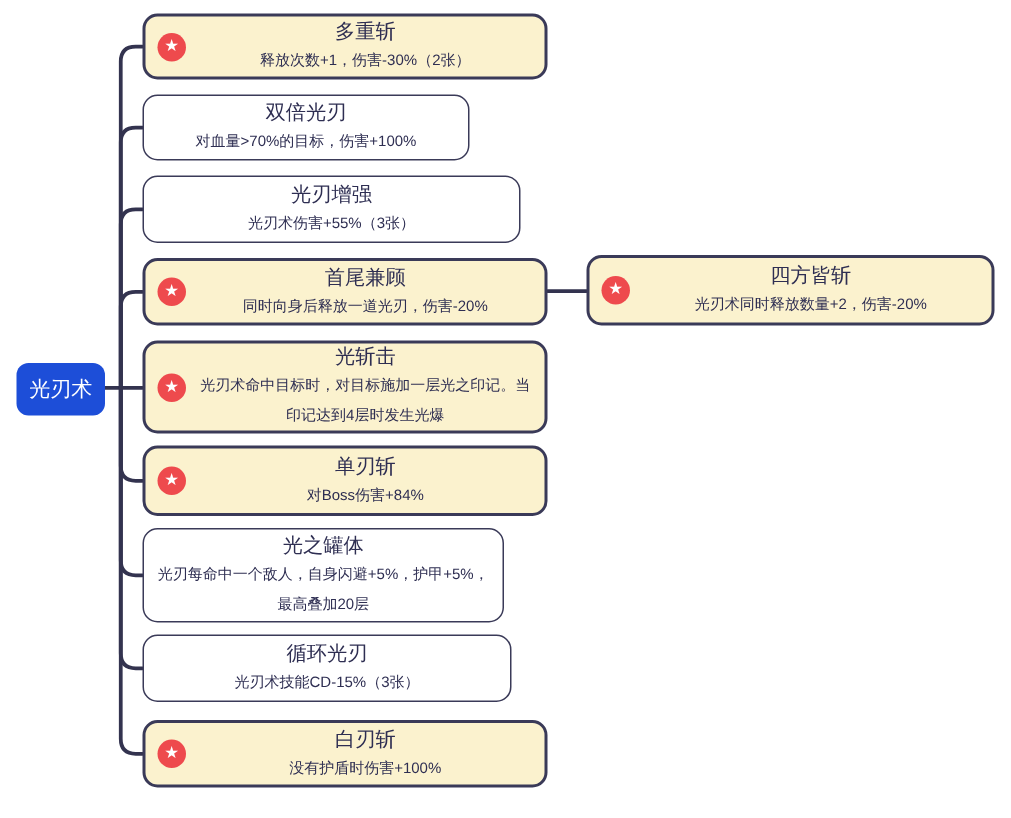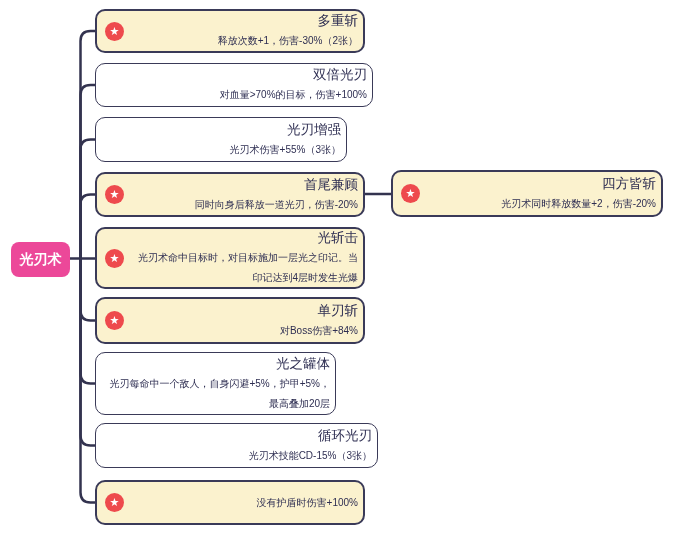--- a/index.html
+++ b/index.html
@@ -15,31 +15,30 @@
     color:#2e2e52;
   }
   .node.highlight{background:#fbf2ce;border-width:2px;}
   .star{
     flex:0 0 auto;width:19px;height:19px;margin-left:8px;
     border-radius:50%;background:#ee4a4d;color:#ffffff;
     display:flex;align-items:center;justify-content:center;
     font-size:11px;line-height:1;
   }
   .node-text{
-    flex:1 1 auto;text-align:right;padding:0 5px;min-width:0;
+    flex:1 1 auto;text-align:center;padding:0 5px;min-width:0;
   }
   .node-title{font-size:13.5px;line-height:20px;}
   .node-desc{font-size:10px;line-height:20px;}
   .root{
     position:absolute;box-sizing:border-box;
     left:11px;top:242px;width:59px;height:35px;
-    background:#ec4899;color:#ffffff;border-radius:8px;
+    background:#1d4ed8;color:#ffffff;border-radius:8px;
     display:flex;align-items:center;justify-content:center;
     font-size:14px;
-    font-weight:bold;
   }
 </style>
 </head>
 <body>
 
 <div class="canvas">
 
   <svg class="connectors" width="674" height="545" viewBox="0 0 674 545">
     <g stroke="#33334f" stroke-width="2.5" fill="none" stroke-linecap="round">
       <path d="M70 258.5 H95"></path>
@@ -58,21 +57,21 @@
   <div class="root">光刃术</div>
 
   <div class="node highlight" style="left:95px;top:9px;width:270px;height:44px;">
     <span class="star">★</span>
     <div class="node-text">
       <div class="node-title">多重斩</div>
       <div class="node-desc">释放次数+1，伤害-30%（2张）</div>
     </div>
   </div>
 
-  <div class="node" style="left:95px;top:63px;width:278px;height:44px;">
+  <div class="node" style="left:95px;top:63px;width:218px;height:44px;">
     <div class="node-text">
       <div class="node-title">双倍光刃</div>
       <div class="node-desc">对血量&gt;70%的目标，伤害+100%</div>
     </div>
   </div>
 
   <div class="node" style="left:95px;top:117px;width:252px;height:45px;">
     <div class="node-text">
       <div class="node-title">光刃增强</div>
       <div class="node-desc">光刃术伤害+55%（3张）</div>
@@ -103,30 +102,31 @@
     </div>
   </div>
 
   <div class="node" style="left:95px;top:352px;width:241px;height:63px;">
     <div class="node-text">
       <div class="node-title">光之罐体</div>
       <div class="node-desc">光刃每命中一个敌人，自身闪避+5%，护甲+5%，最高叠加20层</div>
     </div>
   </div>
 
-  <div class="node" style="left:95px;top:423px;width:283px;height:45px;">
+  <div class="node" style="left:95px;top:423px;width:246px;height:45px;">
     <div class="node-text">
       <div class="node-title">循环光刃</div>
       <div class="node-desc">光刃术技能CD-15%（3张）</div>
     </div>
   </div>
 
   <div class="node highlight" style="left:95px;top:480px;width:270px;height:45px;">
     <span class="star">★</span>
     <div class="node-text">
+      <div class="node-title">白刃斩</div>
       <div class="node-desc">没有护盾时伤害+100%</div>
     </div>
   </div>
 
   <div class="node highlight" style="left:391px;top:170px;width:272px;height:47px;">
     <span class="star">★</span>
     <div class="node-text">
       <div class="node-title">四方皆斩</div>
       <div class="node-desc">光刃术同时释放数量+2，伤害-20%</div>
     </div>

